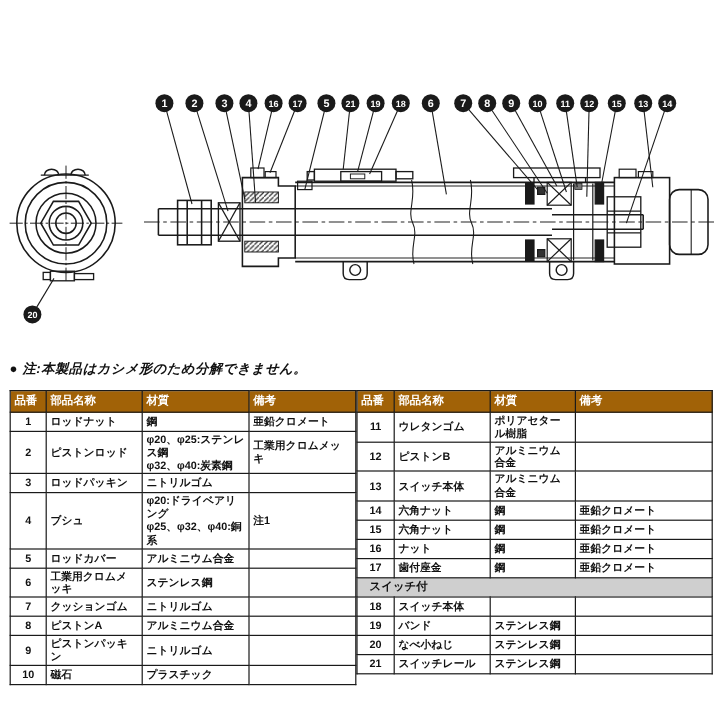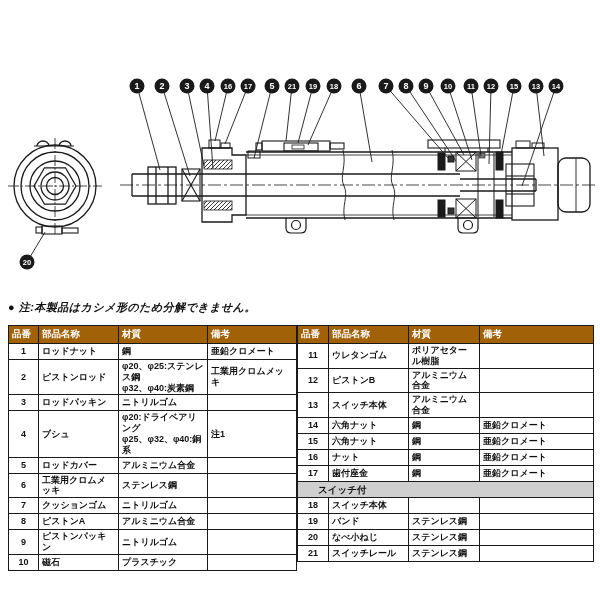--- a/index.html
+++ b/index.html
@@ -12,21 +12,21 @@
   .note-bottom{position:absolute;left:10px;top:520px;font-size:10.5px;font-weight:bold;
             letter-spacing:0.3px;white-space:nowrap;}
   .tables{position:absolute;left:8px;top:325px;display:flex;align-items:flex-start;}
   table.parts{border-collapse:collapse;table-layout:fixed;font-size:9px;font-weight:bold;
               border:1.5px solid #1a1a1a;}
   table.parts th{background:#a16207;color:#fff;text-align:left;padding:2px 3px;
                  font-size:9.5px;height:11px;border:1px solid #1a1a1a;}
   table.parts td{border:1px solid #1a1a1a;padding:1px 3px;height:13px;
                  white-space:pre-line;line-height:1.2;overflow:hidden;vertical-align:middle;}
   table.parts td.num{text-align:center;padding:1px 1px;}
-  table.parts td.section{background:#cfcfcf;font-size:9.5px;padding-left:20px;}
+  table.parts td.section{background:#cfcfcf;font-size:9.5px;padding-left:10px;}
   .tbl-left{width:288px;}
   .tbl-right{width:296px;}
 </style>
 </head>
 <body>
 
 <div class="page">
 
   <svg id="drawing" width="600" height="300" viewBox="0 0 600 300" style="position:absolute;left:0;top:0;">
     <defs>

